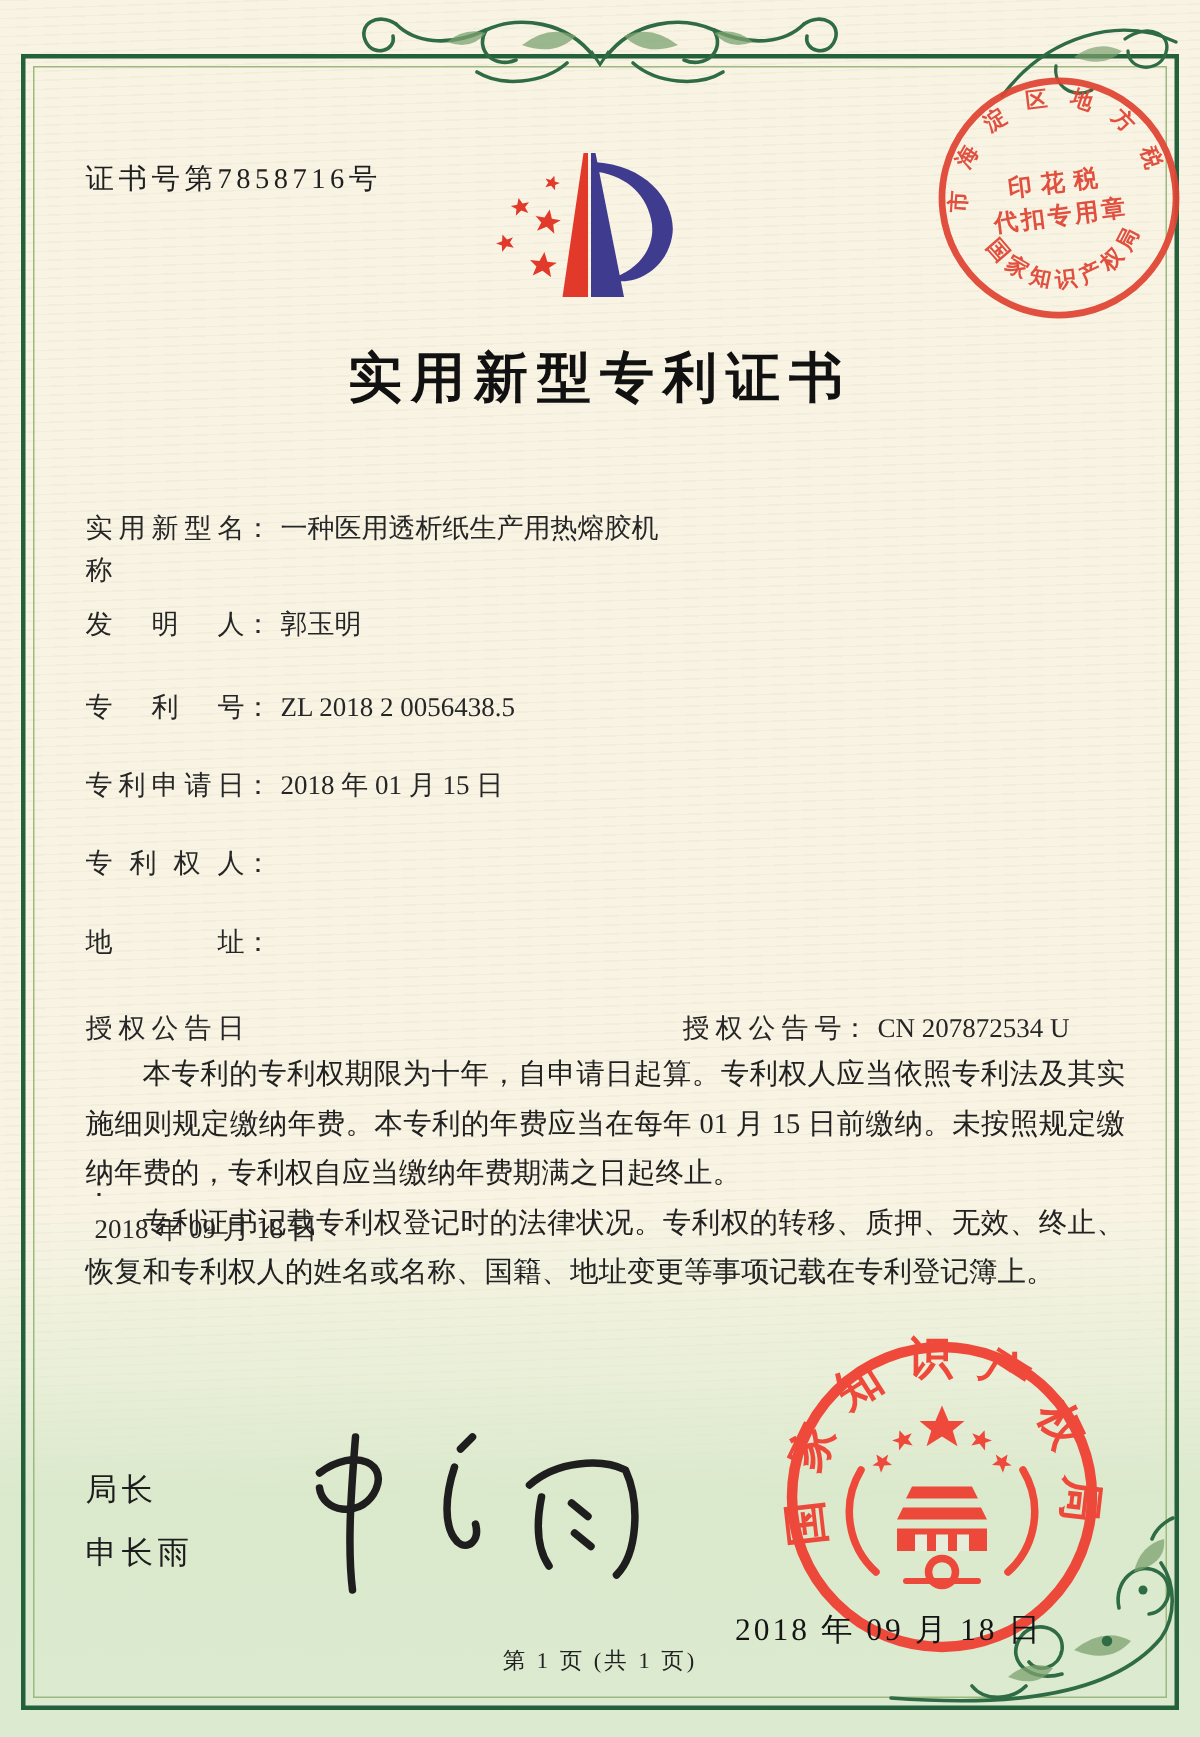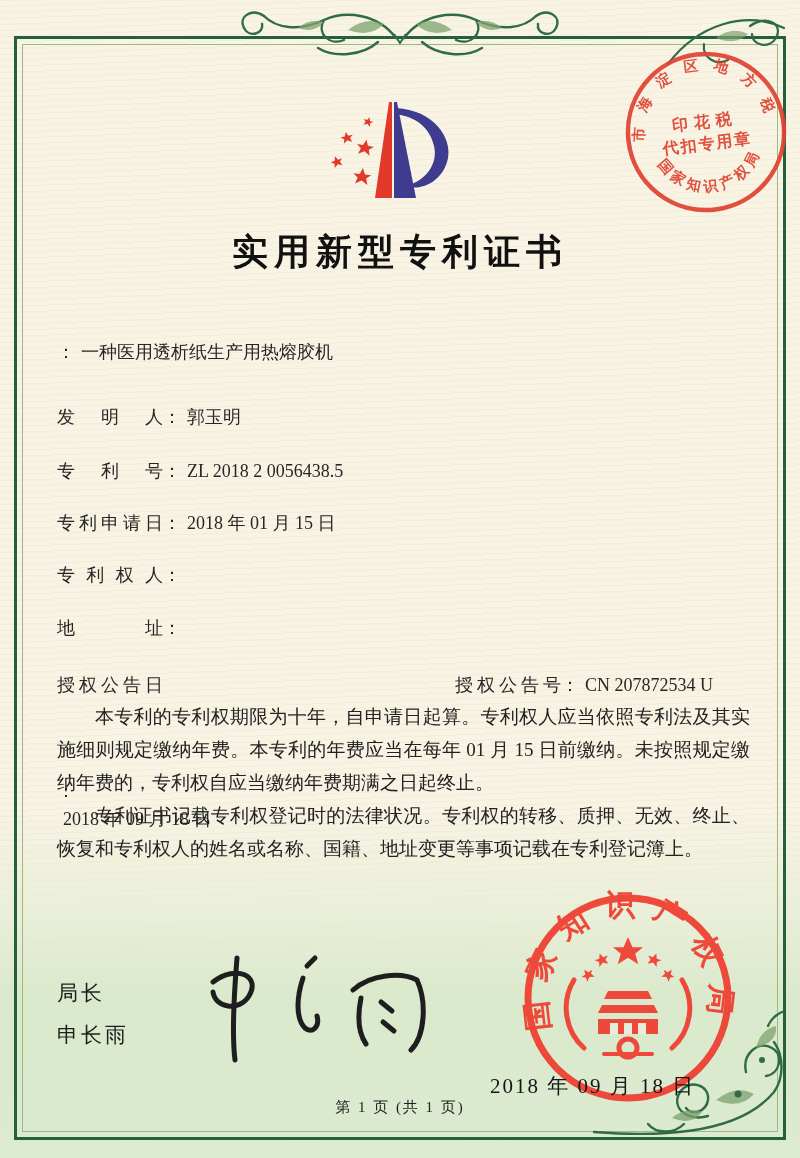--- a/index.html
+++ b/index.html
@@ -96,20 +96,21 @@
     </g>
     <g fill="#7da371" opacity=".75">
       <path d="M128,104 q20,-16 38,-6 q-14,16 -38,6 z"></path>
       <path d="M84,122 q14,-12 30,-6 q-10,14 -30,6 z"></path>
       <path d="M168,52 q4,-18 20,-22 q2,16 -20,22 z"></path>
     </g>
     <circle cx="150" cy="98" r="3.5" fill="#2f6b44"></circle>
     <circle cx="174" cy="64" r="3" fill="#2f6b44"></circle>
   </svg>
 
+  <div class="cert-no">证书号第7858716号</div>
 
   <svg class="logo" width="130" height="105" viewBox="0 0 130 105">
     <defs>
       <path id="star" d="M0,-10 L2.94,-3.09 L10,-3.09 L4.76,1.18 L6.88,8.09 L0,3.82 L-6.88,8.09 L-4.76,1.18 L-10,-3.09 L-2.94,-3.09 Z"></path>
     </defs>
     <polygon points="59,2 62,2 62,98 45,98" fill="#e23a2a"></polygon>
     <polygon points="64,2 67,2 86,98 64,98" fill="#3f3b8e"></polygon>
     <path d="M66,8 C104,10 122,38 118,58 C114,80 92,92 76,86 C98,80 108,62 104,46 C100,28 86,16 64,14 Z" fill="#3f3b8e"></path>
     <g fill="#e23a2a">
       <use href="#star" transform="translate(38,22) scale(0.5) rotate(18)"></use>
@@ -117,20 +118,21 @@
       <use href="#star" transform="translate(35,48) scale(0.85) rotate(10)"></use>
       <use href="#star" transform="translate(7,62) scale(0.6) rotate(-20)"></use>
       <use href="#star" transform="translate(32,77) scale(0.9) rotate(6)"></use>
     </g>
   </svg>
 
   <div class="title">实用新型专利证书</div>
 
   <div class="fields">
     <div class="row" style="top:0;">
+      <span class="lbl">实用新型名称</span>
         <span class="colon">：</span>
       <span class="val">一种医用透析纸生产用热熔胶机</span>
     </div>
     <div class="row" style="top:66px;font-family:Liberation Mono, monospace;">
       <span class="lbl">发明人</span>
         <span class="colon">：</span>
       <span class="val">郭玉明</span>
     </div>
     <div class="row" style="top:119px;">
       <span class="lbl">专利号</span>

